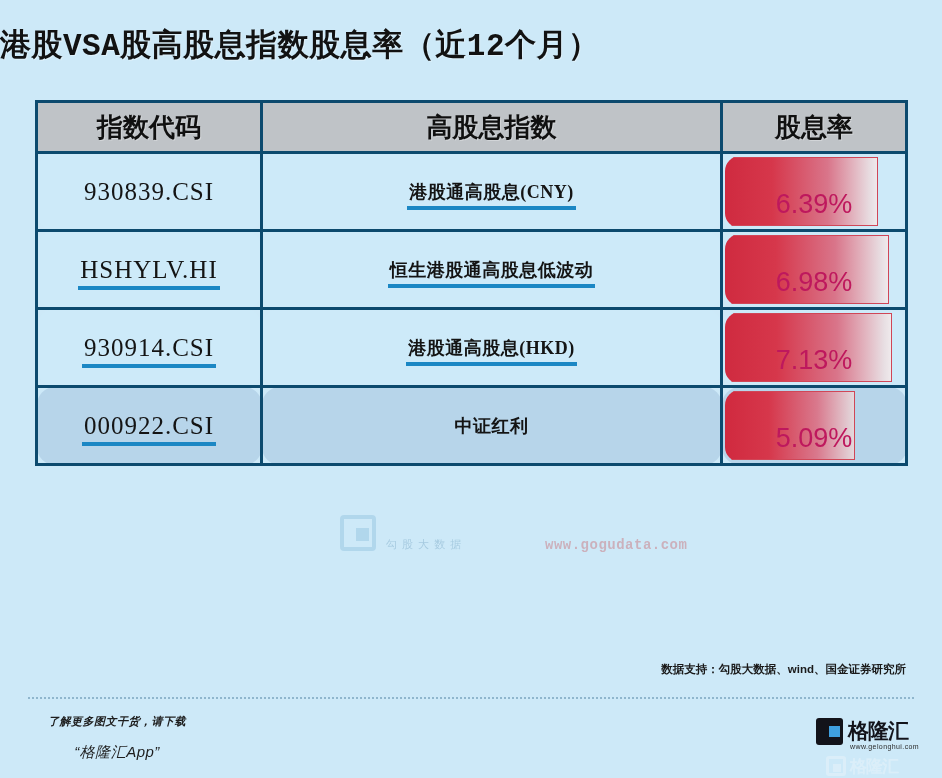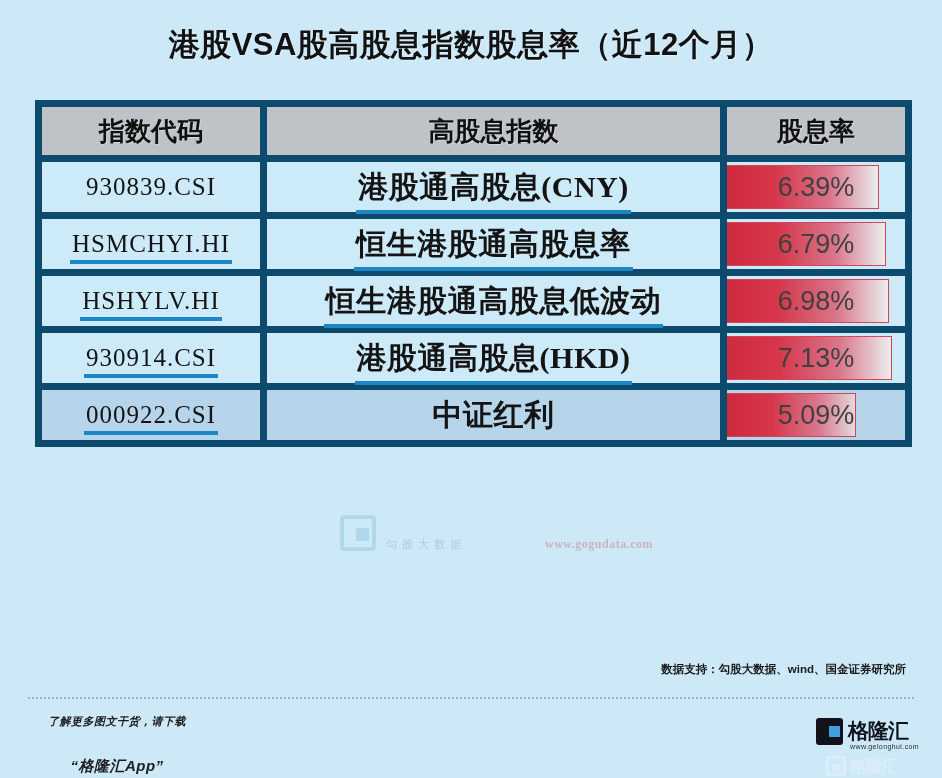--- a/index.html
+++ b/index.html
@@ -8,42 +8,42 @@
     background:#cde9f8;
     font-family:"Liberation Serif", serif;
     overflow:hidden;
     position:relative;
   }
 
   
   .title{
     position:absolute;
     left:0;top:24px;width:942px;
-    text-align:center;
-    font-family:Liberation Sans, sans-serif;
+    text-align:left;
+    font-family:Liberation Mono, monospace;
     font-weight:bold;
     font-size:31px;
     letter-spacing:0.5px;
     color:#121212;
     text-shadow:1px 1px 0 rgba(255,255,255,.35);
   }
 
   
   .table-wrap{
     position:absolute;
     left:35px;top:100px;
     width:870px;
   }
   table.tbl{
     border-collapse:collapse;
     width:870px;
     table-layout:fixed;
   }
   table.tbl td,table.tbl th{
-    border:7px solid #0c4a6e;
+    border:3px solid #0c4a6e;
     padding:0;
     margin:0;
   }
   col.c1{width:225px;}
   col.c2{width:460px;}
   col.c3{width:185px;}
 
   thead th{
     height:48px;
     background:#bfc3c7;
@@ -55,35 +55,36 @@
     vertical-align:middle;
     text-shadow:1px 1px 0 rgba(255,255,255,.3);
   }
 
   tbody tr{height:50px;}
   tbody td{
     background:#cdeaf9;
     text-align:center;
     vertical-align:middle;
     height:50px;
+    border-radius:18px;
   }
   tbody tr.last td{background:#b7d5ea;}
 
   .code, .idxname{
     display:inline-block;
     position:relative;
     font-family:"Liberation Serif", serif;
     color:#141414;
   }
   .code{
     font-size:25px;
     letter-spacing:1px;
   }
   .idxname{
-    font-size:30px;
+    font-size:18px;
     font-weight:bold;
     letter-spacing:0.5px;
   }
   
   .ul::after{
     content:"";
     position:absolute;
     left:-2px;right:-2px;
     bottom:-6px;
     height:4px;
@@ -105,23 +106,24 @@
     box-sizing:border-box;
   }
   tr.last .bar{
     background:linear-gradient(90deg,#d0293e 0%,#d6374b 35%,#d9798d 72%,#e3d9dd 100%);
   }
   .rateval{
     position:relative;
     z-index:2;
     font-family:"Liberation Sans", sans-serif;
     font-size:27px;
-    color:#404040;
+    color:#be185d;
     line-height:50px;
     display:block;
+    margin-top:25px;
   }
 
   
   .wm-center{
     position:absolute;
     left:340px;top:515px;
     width:330px;height:46px;
     opacity:.35;
     pointer-events:none;
     z-index:5;
@@ -145,22 +147,22 @@
     left:46px;top:22px;
     font-family:"Liberation Sans", sans-serif;
     font-size:11px;
     letter-spacing:1px;
     color:#5f93b5;
     white-space:nowrap;
   }
   .wm-center .wurl{
     position:absolute;
     left:205px;top:22px;
-    font-family:Liberation Serif, serif;
-    font-size:12px;
+    font-family:Liberation Mono, monospace;
+    font-size:14px;
     font-weight:bold;
     letter-spacing:.5px;
     color:#c94a50;
     white-space:nowrap;
   }
 
   
   .source{
     position:absolute;
     right:36px;top:662px;
@@ -187,23 +189,23 @@
     color:#1d1d1d;
     text-align:center;
   }
   .promo .l1{
     font-size:11px;
     font-weight:bold;
     font-style:italic;
     letter-spacing:.5px;
   }
   .promo .l2{
-    margin-top:28px;
+    margin-top:14px;
     font-size:15px;
-    font-weight:bold;
+    font-weight:normal;
     font-style:italic;
     letter-spacing:.5px;
   }
 
   .logo{
     position:absolute;
     right:30px;top:718px;
     width:96px;height:36px;
   }
   .logo .gbox{
@@ -289,28 +291,20 @@
         <th>股息率</th>
       </tr>
     </thead>
     <tbody id="tbody">
         <tr>
           <td><span class="code">930839.CSI</span></td>
           <td><span class="idxname ul">港股通高股息(CNY)</span></td>
           <td class="ratecell">
             <div class="bar" style="width: 85.3%;"></div>
             <span class="rateval">6.39%</span>
-          </td>
-        </tr>
-        <tr>
-          <td><span class="code ul">HSMCHYI.HI</span></td>
-          <td><span class="idxname ul">恒生港股通高股息率</span></td>
-          <td class="ratecell">
-            <div class="bar" style="width: 89.2%;"></div>
-            <span class="rateval">6.79%</span>
           </td>
         </tr>
         <tr>
           <td><span class="code ul">HSHYLV.HI</span></td>
           <td><span class="idxname ul">恒生港股通高股息低波动</span></td>
           <td class="ratecell">
             <div class="bar" style="width: 91.1%;"></div>
             <span class="rateval">6.98%</span>
           </td>
         </tr>

